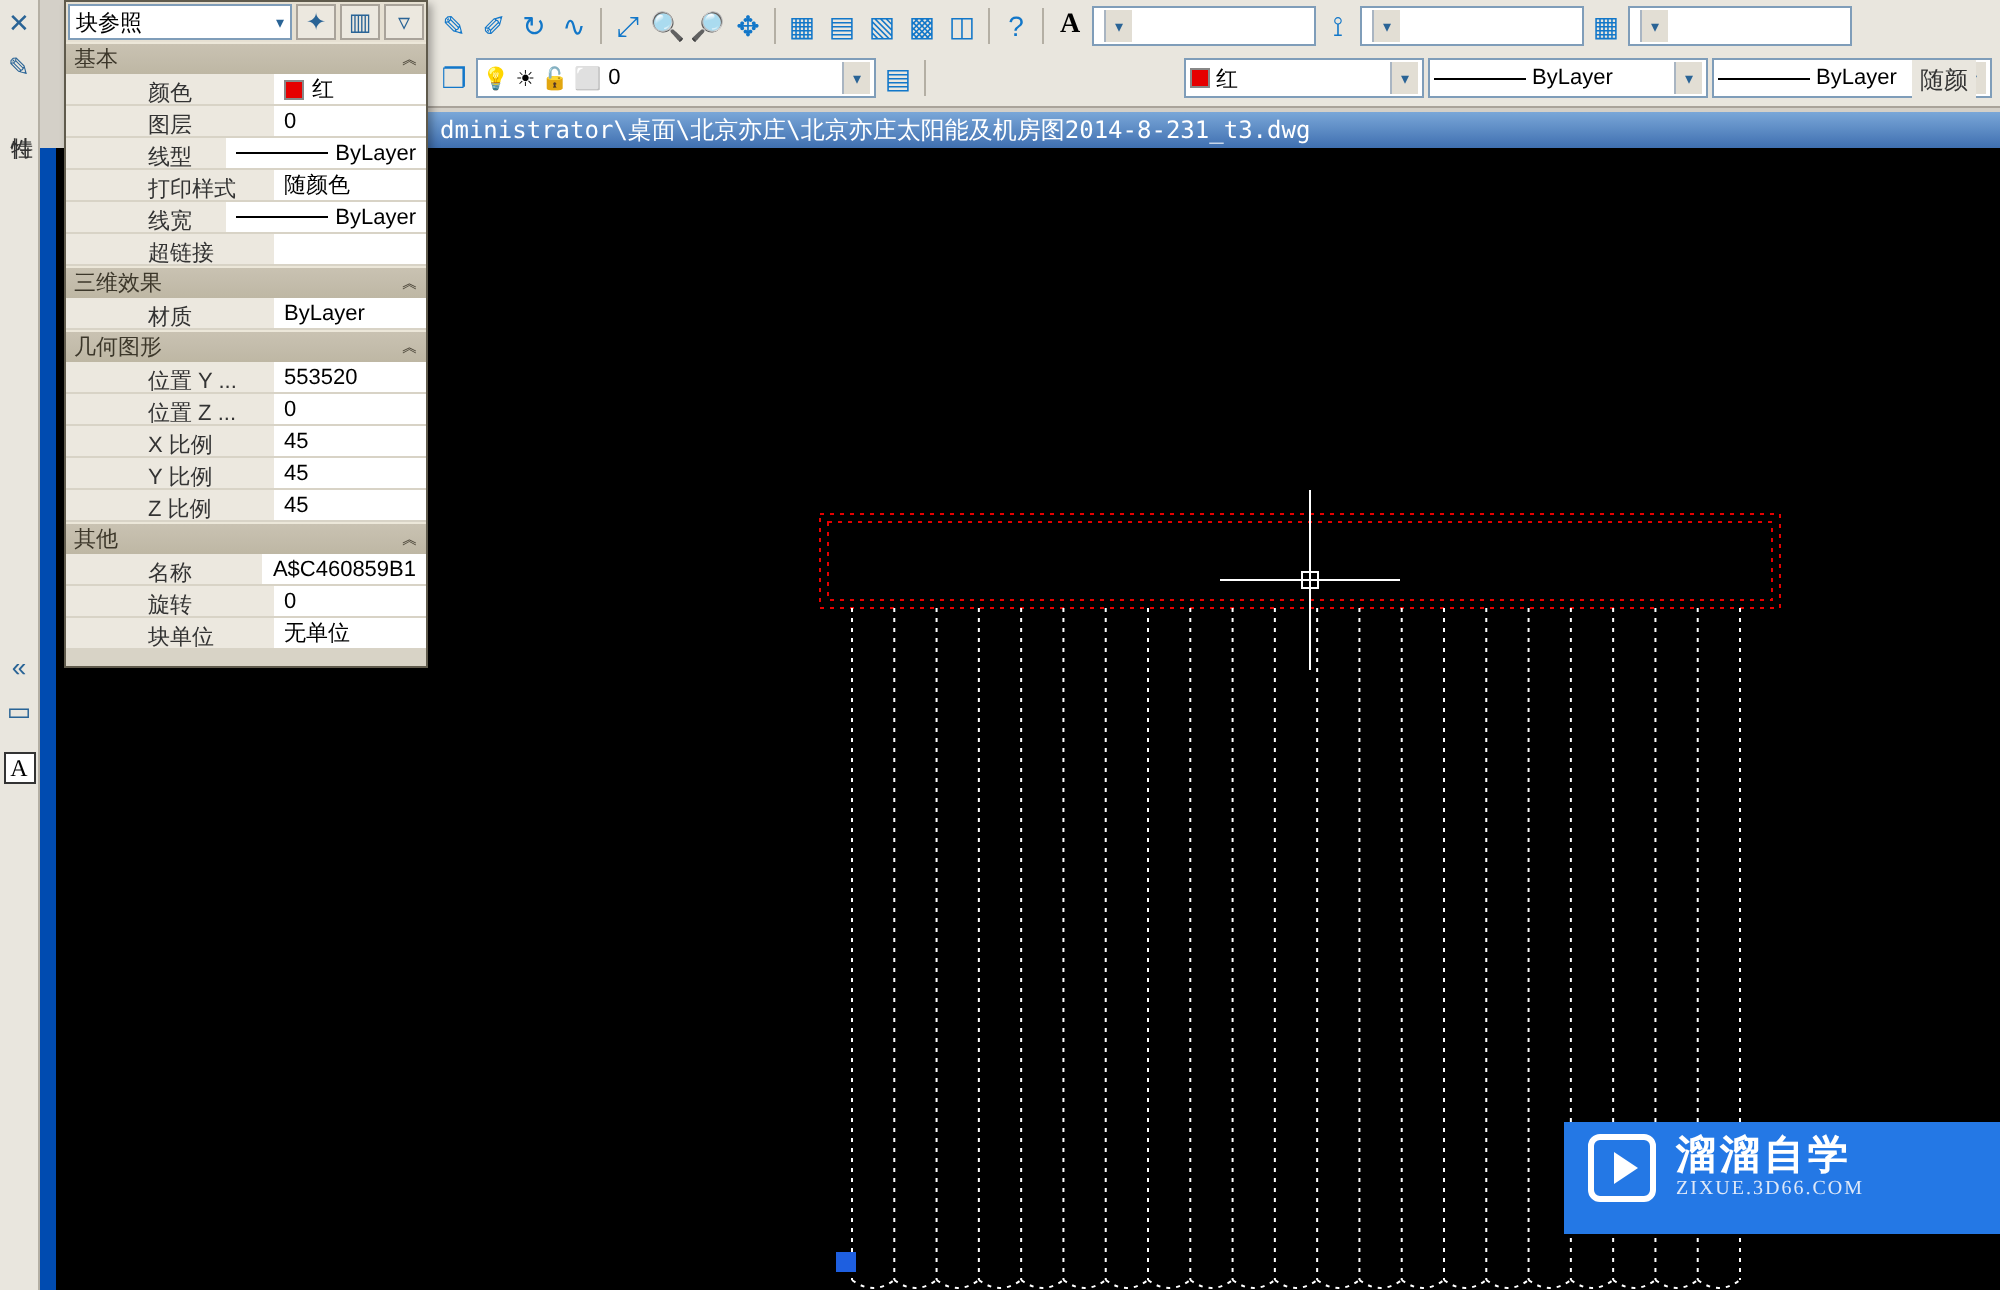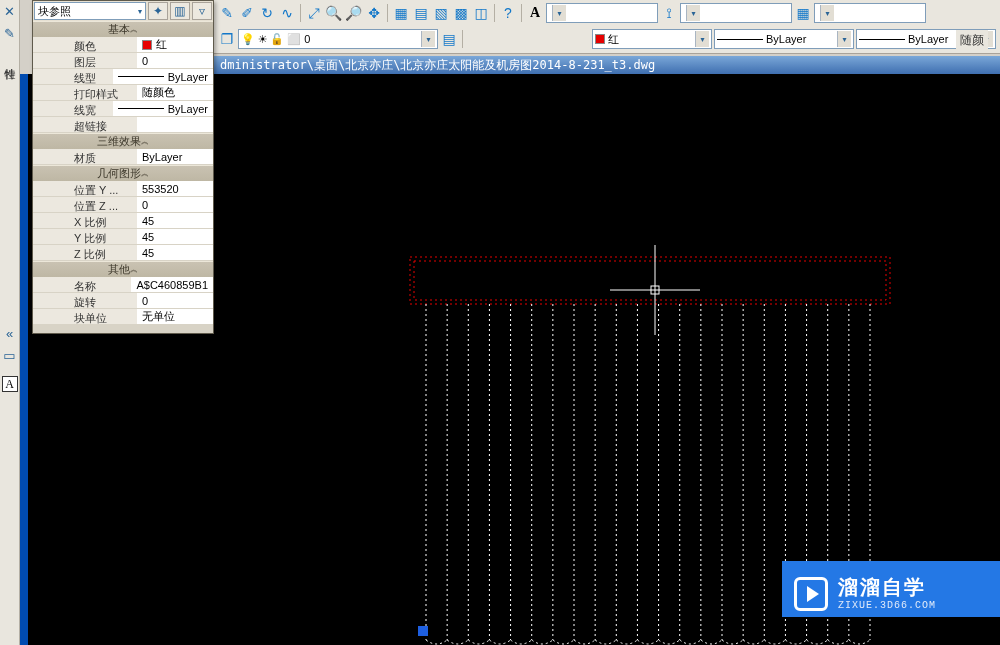--- a/index.html
+++ b/index.html
@@ -19,41 +19,41 @@
   .left-bar .vico { width:16px; height:16px; font-size:13px; color:#2a6496; text-align:center; cursor:pointer; }
   .left-vert-text { writing-mode: vertical-rl; font-size:11px; color:#333; margin-top:12px;}
   .abox { width:16px; height:16px; border:1px solid #333; background:#fff; font-family: serif; font-size:12px; text-align:center; line-height:14px; margin-top:6px;}
 
   
   .palette { position: absolute; left: 32px; top: 0; width: 182px; background: #e6e0d2; border:1px solid #5f5a4c; box-shadow:2px 2px 4px rgba(0,0,0,.3); z-index: 5; }
   .pal-hdr { height:20px; display:flex; align-items:center; padding:1px; gap:2px;}
   .pal-select { flex:1; display:flex; align-items:center; background:#fff; border:1px solid #7f9db9; height:18px; padding:0 3px; justify-content:space-between;}
   .pal-select .car { font-size:8px; color:#2a6496; }
   .pal-btn { width:20px; height:18px; border:1px solid #a9a39a; background:#ece8df; display:flex; align-items:center; justify-content:center; font-size:12px; color:#2a6496; cursor:pointer;}
-  .grp-hdr { background:linear-gradient(#c9c2b2,#beb7a4); height:16px; display:flex; align-items:center; justify-content:center; padding:0 4px; color:#3c372a; font-size:11px; border-top:1px solid #ece7d9;}
+  .grp-hdr { background:linear-gradient(#c9c2b2,#beb7a4); height:16px; display:flex; align-items:center; justify-content:space-between; padding:0 4px; color:#3c372a; font-size:11px; border-top:1px solid #ece7d9;}
   .grp-hdr .chev { font-size:8px; color:#4d473a; }
   .prop-row { display:flex; height:16px; align-items:stretch; background:#ece8df; border-bottom:1px solid #d8d3c6; }
   .prop-k { width:68px; padding:1px 4px; color:#333; border:1px solid transparent;margin-left:36px; }
   .prop-v { flex:1; padding:1px 4px; background:#fff; color:#000; display:flex; align-items:center; gap:4px; border:1px solid #fff;}
   .swatch-red { width:10px; height:10px; background:#e60000; border:1px solid #888;}
   .line-samp { width:46px; height:0; border-top:1px solid #000;}
   .pal-bottom { height:8px; background:#d8d3c6;}
 
   
   .dwg-tab { position:absolute; left:214px; top:56px; right:0; height:18px; background:linear-gradient(#7aa7d8,#3f6fb0); color:#fff; font-size:12px; line-height:18px; padding-left:6px; font-family:"SimSun",monospace; overflow:hidden; white-space:nowrap;}
 
   
   .canvas-wrap { position:absolute; left:20px; top:74px; right:0; bottom:0; background:#000;}
   .canvas { position:absolute; left:12px; top:0; right:0; bottom:0;}
   .blue-ruler { position:absolute; left:0; top:0; bottom:0; width:8px; background:#004bb0;}
   
   svg.draw { position:absolute; left:0; top:0; width:100%; height:100%; }
 
   
-  .watermark { position:absolute; right:0; bottom:28px; width:218px; height:56px; background:#2478e5; color:#fff; display:flex; align-items:flex-end; gap:10px; padding:6px 12px; font-family:Liberation Mono, monospace;}
+  .watermark { position:absolute; right:0; bottom:28px; width:218px; height:56px; background:#2478e5; color:#fff; display:flex; align-items:flex-start; gap:10px; padding:6px 12px; font-family:Liberation Serif, serif;}
   .watermark .play { width:34px; height:34px; border:3px solid #fff; border-radius:6px; display:flex; align-items:center; justify-content:center;}
   .watermark .play::before{ content:""; border-left:12px solid #fff; border-top:8px solid transparent; border-bottom:8px solid transparent; margin-left:3px;}
   .wm-text .t1 { font-size:20px; font-weight:600; letter-spacing:2px; line-height:22px;}
   .wm-text .t2 { font-size:10px; letter-spacing:1px; color:#dfe9f9;}
 
   .right-label { position:absolute; right:12px; top:30px; font-size:12px; color:#333; padding:2px 4px; background:#e9e6de;}
   
   
   .truncate { overflow:hidden; text-overflow:clip; white-space:nowrap; }
 </style>

